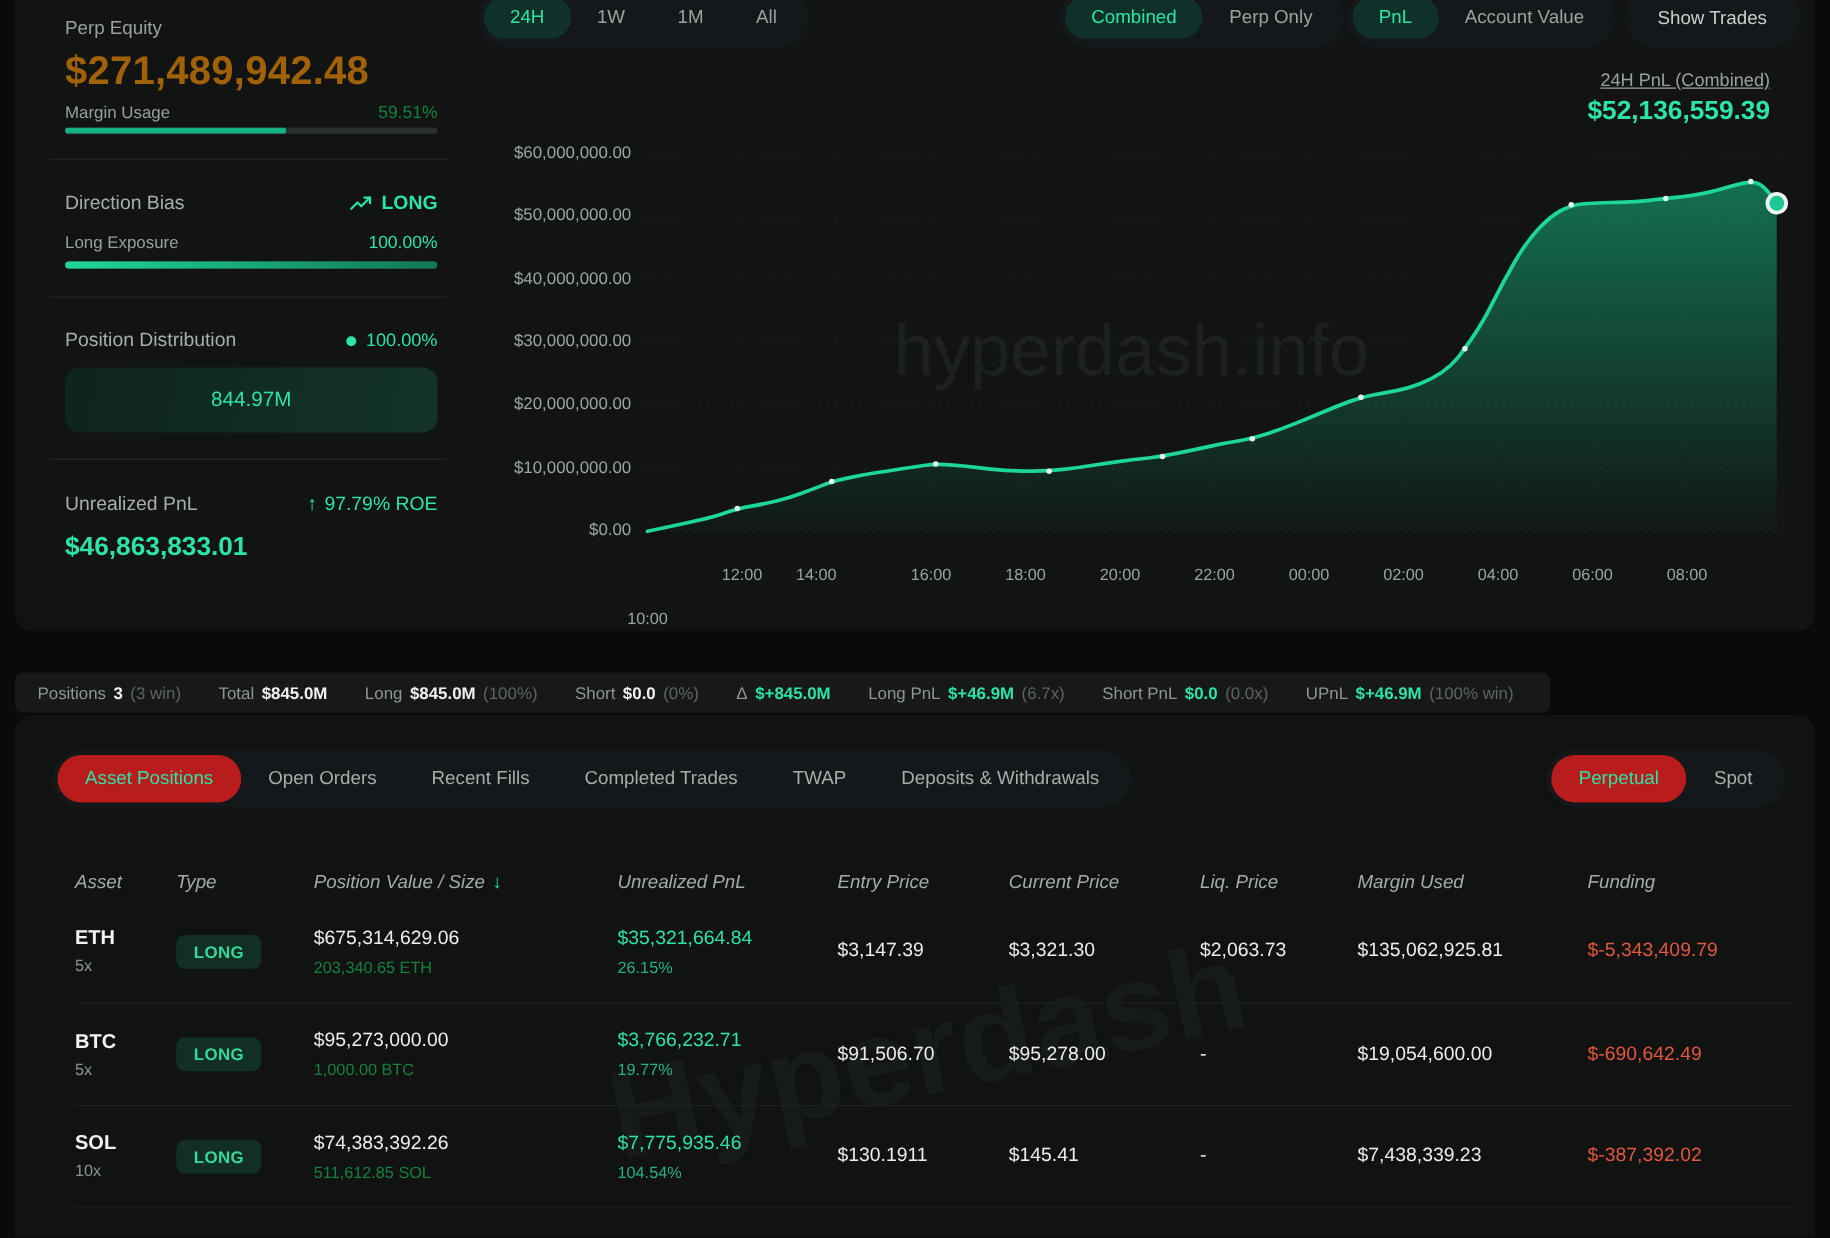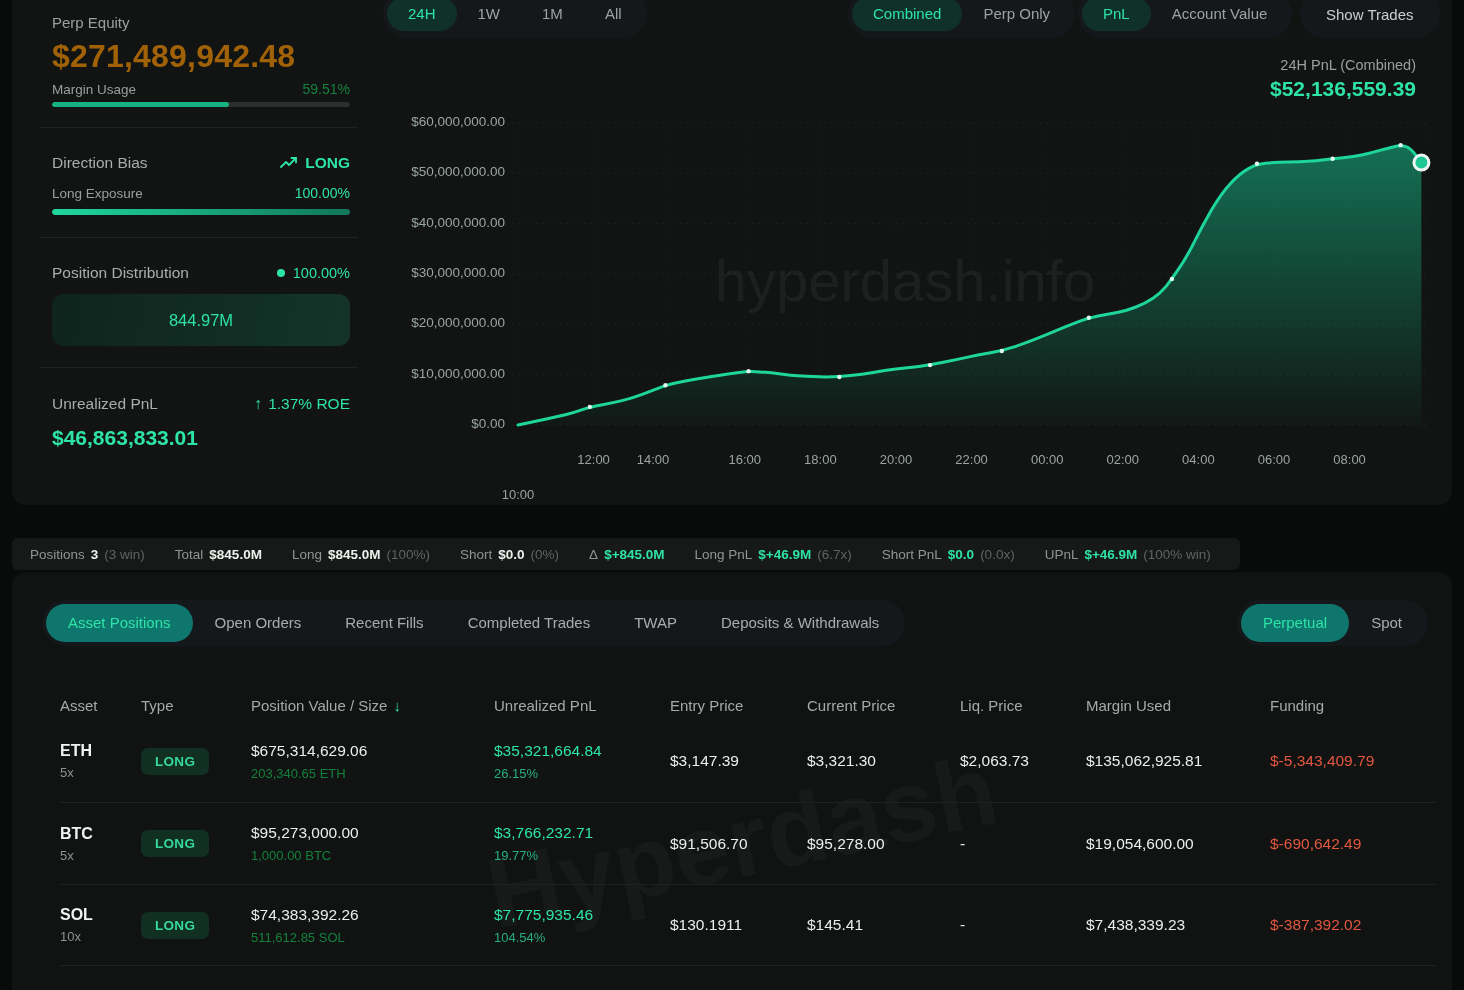--- a/index.html
+++ b/index.html
@@ -36,21 +36,21 @@
   .pill-group { position:absolute; top:-10px; height:48px; background:#15181a; border-radius:24px;
                 display:flex; align-items:center; padding:0 4px; }
   .pill { height:34px; line-height:34px; padding:0 21px; border-radius:17px; font-size:15px;
           color:#9ba3a0; cursor:pointer; white-space:nowrap; }
   .pill.active { background:#0f3129; color:#2ee3a6; }
   .pill-solo { position:absolute; top:-10px; height:48px; background:#15181a; border-radius:24px;
                display:flex; align-items:center; padding:0 26px; color:#c9cfcc; font-size:15px; cursor:pointer; }
 
   
   .chart-header { position:absolute; right:36px; top:57px; text-align:right; }
-  .chart-header .ch-lbl { color:#9aa19d; font-size:14.5px; }
+  .chart-header .ch-lbl { color:#9aa19d; font-size:14.5px;text-decoration:underline; }
   .chart-header .ch-val { color:#2ee3a6; font-size:21px; font-weight:600; margin-top:4px; }
   .chart-wrap { position:absolute; left:388px; top:100px; width:1052px; height:360px; }
   .chart-wrap svg { position:absolute; left:0; top:0; }
   .ylab { position:absolute; left:0; width:105px; text-align:right; color:#9aa5a0; font-size:13.5px; }
   .xlab { position:absolute; width:56px; text-align:center; color:#9aa5a0; font-size:13px; top:352px; }
   .wm-chart { position:absolute; left:225px; top:147px; width:560px; text-align:center;
               font-size:58px; color:rgba(160,175,168,0.08); white-space:nowrap; pointer-events:none; }
 
   
   .summary-bar { position:absolute; left:12px; top:538px; width:1228px; height:32px; background:#161918;
@@ -63,28 +63,28 @@
   .se { color:#5d6461; }
   .se:empty { display:none; }
 
   
   .bottom-card { position:absolute; left:12px; top:572px; width:1440px; height:418px;
                  background:#101312; border-radius:14px 14px 0 0; overflow:hidden; }
   .tabs-group { position:absolute; left:30px; top:28px; height:46px; background:#15181a; border-radius:23px;
                 display:flex; align-items:center; padding:0 4px; }
   .tab { height:38px; line-height:38px; padding:0 22px; border-radius:19px; font-size:15px;
          color:#a6adaa; cursor:pointer; white-space:nowrap; }
-  .tab.active { background:#0f766e; color:#2ee3a6; }
+  .tab.active { background:#b91c1c; color:#2ee3a6; }
   .market-group { position:absolute; right:24px; top:28px; height:46px; background:#15181a; border-radius:23px;
                   display:flex; align-items:center; padding:0 4px; }
 
   .table { position:absolute; left:48px; right:16px; top:118px; }
   .thead, .trow { display:grid; grid-template-columns:81px 110px 243px 176px 137px 153px 126px 184px 1fr;
                   align-items:center; }
-  .thead { height:30px; color:#a4aba7; font-size:15px; }
+  .thead { height:30px; color:#a4aba7; font-size:15px;font-style:italic; }
   .hcell { display:flex; align-items:center; gap:6px; cursor:pointer; }
   .sort { color:#2ee3a6; font-size:15px; }
   .trow { height:82px; }
   .trow.sep { border-top:1px solid #1d211f; }
   .trow.last { border-bottom:1px solid #1d211f; }
   .trow:first-of-type { margin-top:19px; }
   .asset-name { color:#f0f3f1; font-size:16px; font-weight:700; }
   .asset-lev { color:#8b938f; font-size:13px; margin-top:5px; }
   .badge-long { display:inline-block; background:#113023; color:#36d89d; font-size:13.5px; font-weight:600;
                 padding:6px 14px; border-radius:7px; letter-spacing:.3px; }
@@ -148,21 +148,21 @@
       <div class="dist-box" style="top:294px">
         <span>844.97M</span>
       </div>
 
       <div class="divider" style="top:367px"></div>
 
       <div class="s-abs row-sb" style="top:395px">
         <span class="lbl-lg">Unrealized PnL</span>
         <span class="green" style="font-size:15.5px;display:flex;gap:6px;align-items:center">
           <span>↑</span>
-          <span>1.37% ROE</span>
+          <span>97.79% ROE</span>
         </span>
       </div>
       <div class="s-abs upnl-val" style="top:426px">$46,863,833.01</div>
     </div>
 
     <div class="pill-group" style="left:371px">
       <div class="pill active">24H</div>
       <div class="pill">1W</div>
       <div class="pill">1M</div>
       <div class="pill">All</div>

